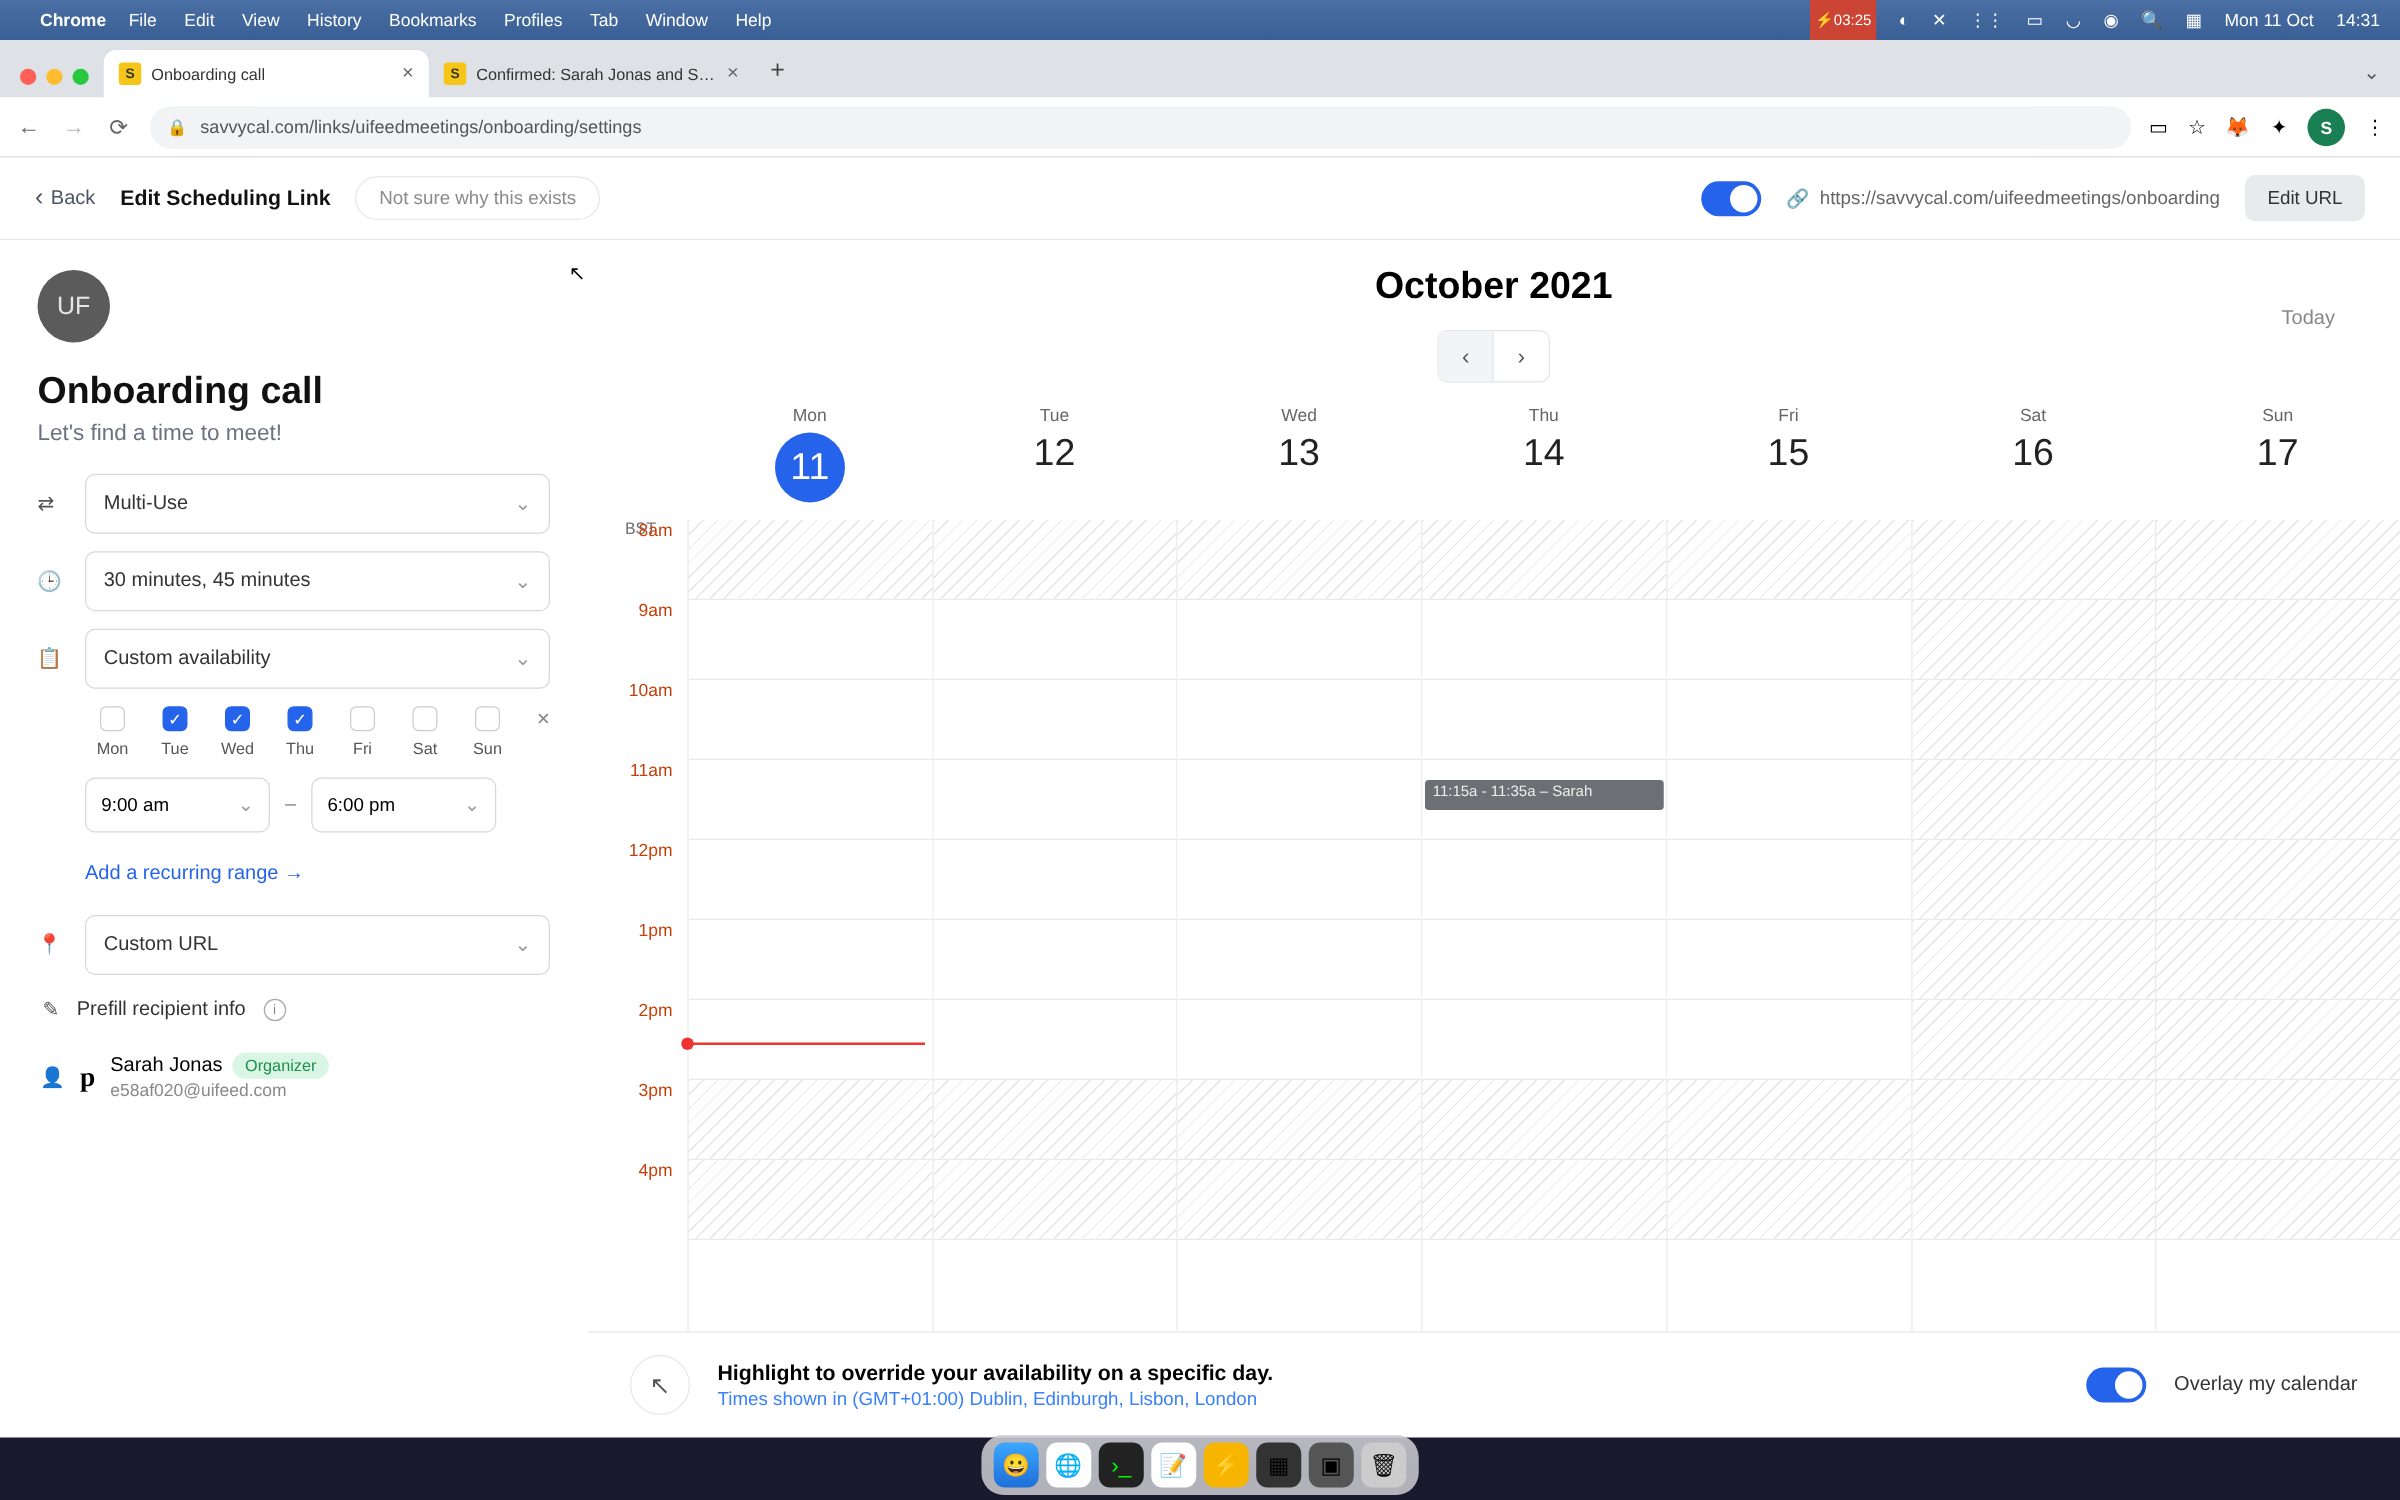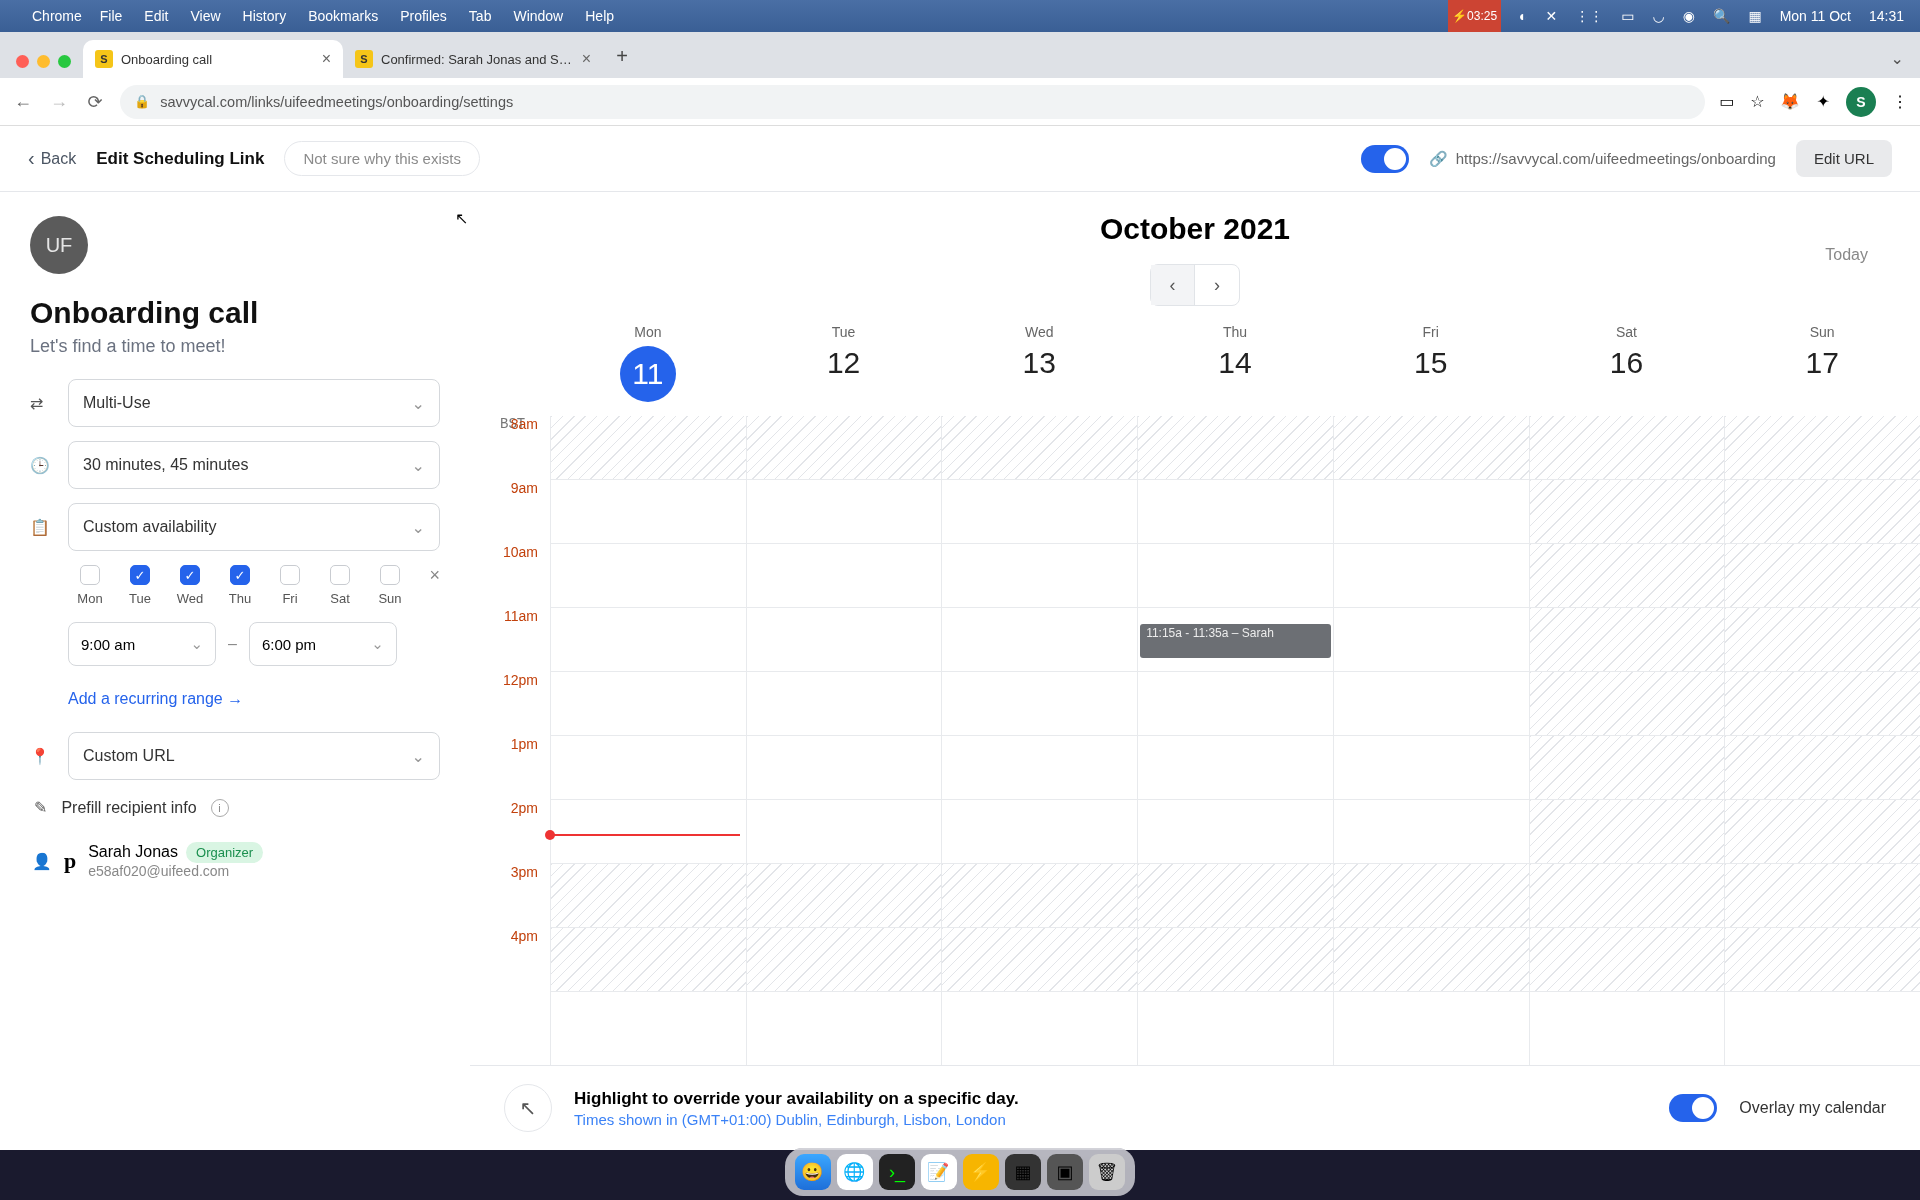--- a/index.html
+++ b/index.html
@@ -1,21 +1,21 @@
 <!DOCTYPE html>
 <html><head>
 <meta charset="utf-8">
 <style>
 * { margin: 0; padding: 0; box-sizing: border-box; font-family: -apple-system, BlinkMacSystemFont, "Segoe UI", sans-serif; }
 body { width: 1920px; height: 1200px; background: #1a1a2e; overflow: hidden; position: relative; }
 
 
 .menubar { height: 32px; background: linear-gradient(#4a6fa5, #3a5f95); display: flex; align-items: center; padding: 0 16px; color: white; font-size: 14px; }
 .menubar .apple { font-size: 16px; margin-right: 16px; }
-.menubar .app-name { font-weight: 400; margin-right: 18px; }
+.menubar .app-name { font-weight: 700; margin-right: 18px; }
 .menubar .menu-item { margin-right: 22px; cursor: default; }
 .menubar .right { margin-left: auto; display: flex; align-items: center; gap: 18px; }
 .menubar .battery { background:#c43; padding:16px 4px; border-radius:3px; font-weight:400; font-size:12px;}
 
 
 .chrome-window { position: absolute; top: 32px; left: 0; right: 0; bottom: 50px; background: #fff; display:flex; flex-direction:column; }
 .tabstrip { height: 46px; background: #dee1e6; display: flex; align-items: flex-end; padding: 6px 8px 0; gap:0; }
 .traffic { display:flex; gap:8px; align-items:center; margin: 0 12px 10px 8px;}
 .traffic span { width:13px; height:13px; border-radius:50%; display:block;}
 .traffic .r{background:#ff5f57;} .traffic .y{background:#febc2e;} .traffic .g{background:#28c840;}
@@ -411,21 +411,21 @@
               <div class="day-column">
                 <div class="hr-line hatch"></div>
                 <div class="hr-line avail"></div>
                 <div class="hr-line avail"></div>
                 <div class="hr-line avail"></div>
                 <div class="hr-line avail"></div>
                 <div class="hr-line avail"></div>
                 <div class="hr-line avail"></div>
                 <div class="hr-line hatch"></div>
                 <div class="hr-line hatch"></div>
-                <div class="event" style="top: 208px; height: 34px;">11:15a - 11:35a – Sarah</div>
+                <div class="event" style="top: 208px; height: 24px;">11:15a - 11:35a – Sarah</div>
               </div>
               <div class="day-column">
                 <div class="hr-line hatch"></div>
                 <div class="hr-line avail"></div>
                 <div class="hr-line avail"></div>
                 <div class="hr-line avail"></div>
                 <div class="hr-line avail"></div>
                 <div class="hr-line avail"></div>
                 <div class="hr-line avail"></div>
                 <div class="hr-line hatch"></div>

